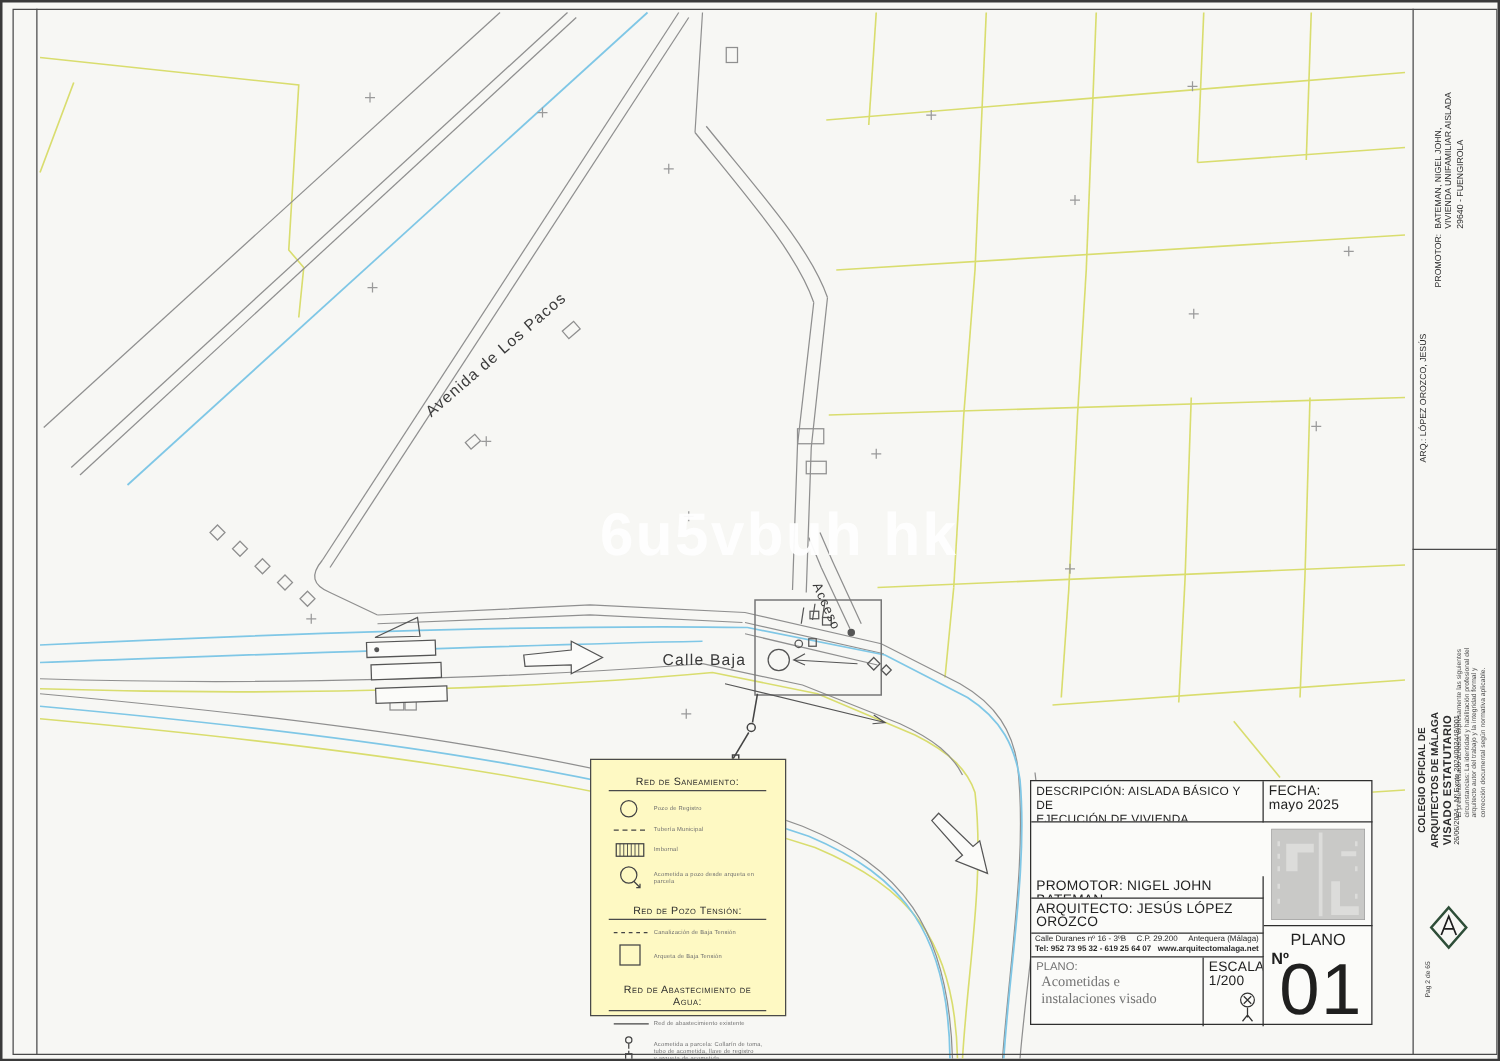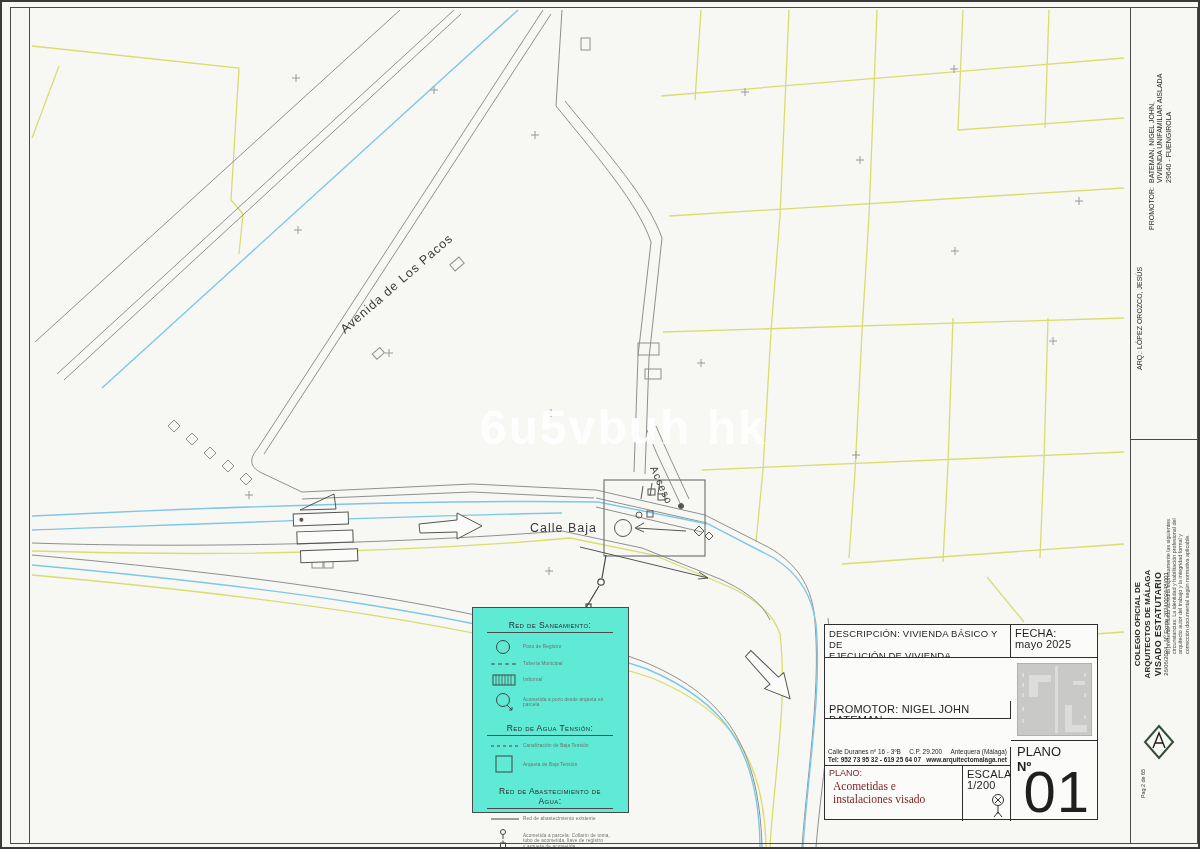--- a/index.html
+++ b/index.html
@@ -8,40 +8,40 @@
   .page { position:relative; width:1200px; height:849px; background:#f7f7f4; overflow:hidden;
           border:2px solid #3a3a3a; }
   .abs { position:absolute; }
   .frame-outer { left:8px; top:5px; width:1188px; height:837px; border:1.4px solid #4a4a4a; }
   .vline { width:1.4px; background:#4a4a4a; }
   .hline { height:1.2px; background:#4a4a4a; }
 
   svg.map { position:absolute; left:0; top:0; }
 
   
-  .legend { left:470px; top:605px; width:157px; height:206px; background:#5eead4;
+  .legend { left:470px; top:605px; width:157px; height:206px; background:#fef9c3;
             border:1px solid #4a4a4a; padding:12px 8px 6px 14px; }
   .lg-title { font-variant:small-caps; font-size:8.5px; letter-spacing:.4px; color:#2c2c2c;
               border-bottom:1px solid #4a4a4a; padding-bottom:2px; margin-bottom:6px; width:126px; text-align:center;}
   .lg-item { display:flex; align-items:center; margin-bottom:5px; }
   .lg-sym { width:36px; display:flex; justify-content:center; flex:none; }
   .lg-lab { font-size:4.6px; color:#6e6e6e; line-height:5.4px; letter-spacing:.2px; }
   .lg-gap { height:6px; }
 
   
   .tb { left:822px; top:622px; width:274px; height:196px; background:#fbfbf9;
         border:1.2px solid #2e2e2e; color:#1f1f1f; }
   .tb .cell { position:absolute; overflow:hidden; }
   .bR { border-right:1px solid #2e2e2e; } .bB { border-bottom:1px solid #2e2e2e; }
   .tb-txt { font-size:9.5px; line-height:11px; letter-spacing:.2px; padding:3px 4px; }
   .tb-big { font-size:11px; }
   .addr { font-size:6.4px; line-height:8px; padding:1px 3px; color:#2a2a2a; }
   .addr .row1 { display:flex; justify-content:space-between; }
   .addr .row2 { font-weight:bold; display:flex; justify-content:space-between; }
-  .plano-gray { color:#7f1d1d; }
+  .plano-gray { color:#737373; }
   .plano-gray .pl-label { font-size:9px; padding:2px 0 2px 4px; }
   .plano-gray .pl-line { font-size:11.5px; line-height:13px; padding-left:8px;font-family:Liberation Serif, serif; }
   .num-big { font-size:58px; line-height:50px; letter-spacing:1px; font-weight:400; }
 
   
   .rot { position:absolute; transform:rotate(-90deg); transform-origin:0 0; color:#2b2b2b; }
   .sb-flex { display:flex; gap:7px; font-size:7px; line-height:8.4px; }
   .sb-note { font-size:5.4px; line-height:6.2px; color:#4a4a4a; }
   .sb-visado1 { font-size:9px; font-weight:bold; letter-spacing:.3px; line-height:10px; }
   .sb-visado2 { font-size:5.8px; line-height:7px; }
@@ -215,21 +215,21 @@
       <span class="lg-sym">
         <svg width="30" height="20">
             <circle cx="13" cy="8" r="6.5" fill="none" stroke="#444"></circle>
         <path d="M17,13 L22,18 M19,18h3v-3" fill="none" stroke="#444"></path>
           </svg>
         </span>
       <span class="lg-lab">Acometida a pozo desde arqueta en parcela</span>
     </div>
 
     <div class="lg-gap"></div>
-    <div class="lg-title">Red de Agua Tensión:</div>
+    <div class="lg-title">Red de Pozo Tensión:</div>
     <div class="lg-item">
       <span class="lg-sym">
         <svg width="30" height="8">
             <line x1="1" y1="4" x2="29" y2="4" stroke="#444" stroke-dasharray="3 3"></line>
           </svg>
         </span>
       <span class="lg-lab">Canalización de Baja Tensión</span>
     </div>
     <div class="lg-item">
       <span class="lg-sym">
@@ -262,30 +262,33 @@
       <span class="lg-lab">
         <div>Acometida a parcela: Collarín de toma,</div>
         <div>tubo de acometida, llave de registro</div>
         <div>y arqueta de acometida</div>
       </span>
     </div>
   </div>
 
   <div class="abs tb">
     <div class="cell bR bB tb-txt" style="left:0;top:0;width:186px;height:33px;">
-      <div>DESCRIPCIÓN: VIVIENDA BÁSICO Y DE</div>
+      <div>DESCRIPCIÓN: AISLADA BÁSICO Y DE</div>
       <div>EJECUCIÓN DE VIVIENDA UNIFAMILIAR</div>
 
     </div>
     <div class="cell bB tb-txt tb-big" style="left:186px;top:0;width:87px;height:33px;">
       <div>FECHA:</div>
       <div>mayo 2025</div>
     </div>
     <div class="cell bR bB tb-txt tb-big" style="left:0;top:76px;width:186px;height:18px;">
       <div>PROMOTOR: NIGEL JOHN BATEMAN</div>
+    </div>
+    <div class="cell bR bB tb-txt tb-big" style="left:0;top:94px;width:186px;height:28px;display:flex;align-items:center;">
+      <div>ARQUITECTO: JESÚS LÓPEZ OROZCO</div>
     </div>
     <div class="cell bR bB addr" style="left:0;top:122px;width:186px;height:19px;">
       <div class="row1">
         <span>Calle Duranes nº 16 - 3ºB</span>
         <span>C.P. 29.200</span>
         <span>Antequera (Málaga)</span>
       </div>
       <div class="row2">
         <span>Tel: 952 73 95 32 - 619 25 64 07</span>
         <span>www.arquitectomalaga.net</span>
@@ -310,21 +313,21 @@
     </div>
     <div class="cell bR tb-txt tb-big" style="left:138px;top:141px;width:48px;height:55px;">
       <div>ESCALA:</div>
       <div>1/200</div>
       <svg width="20" height="26" style="position:absolute;right:2px;bottom:2px;">
         <circle cx="10" cy="7" r="5.5" fill="none" stroke="#333"></circle>
         <path d="M7,4 l6,6 M13,4 l-6,6 M10,13 v8 M6,24 l4,-5 4,5" fill="none" stroke="#333"></path>
       </svg>
     </div>
     <div class="cell" style="left:186px;top:116px;width:87px;height:80px;padding:3px 6px;">
-      <div style="font-size:13px;">PLANO</div>
+      <div style="font-size:13px;text-align:center;">PLANO</div>
       <div style="font-size:13px;font-weight:bold;">Nº</div>
       <div class="num-big" style="position:absolute;right:8px;bottom:4px;">01</div>
     </div>
   </div>
 
   <div>
 
     <div class="rot sb-flex" style="left:1146px; top:228px; width:210px;">
       <span style="width:40px; flex:none;">PROMOTOR:</span>
       <span>

